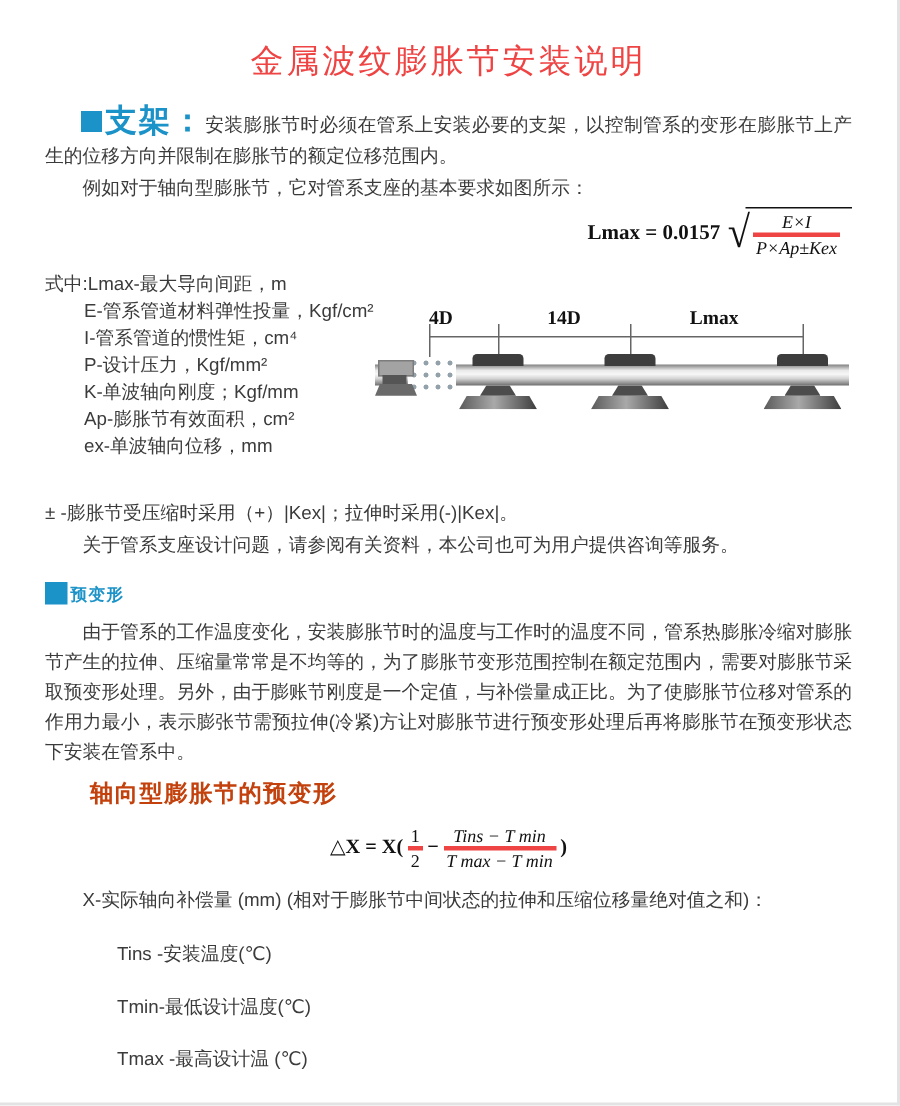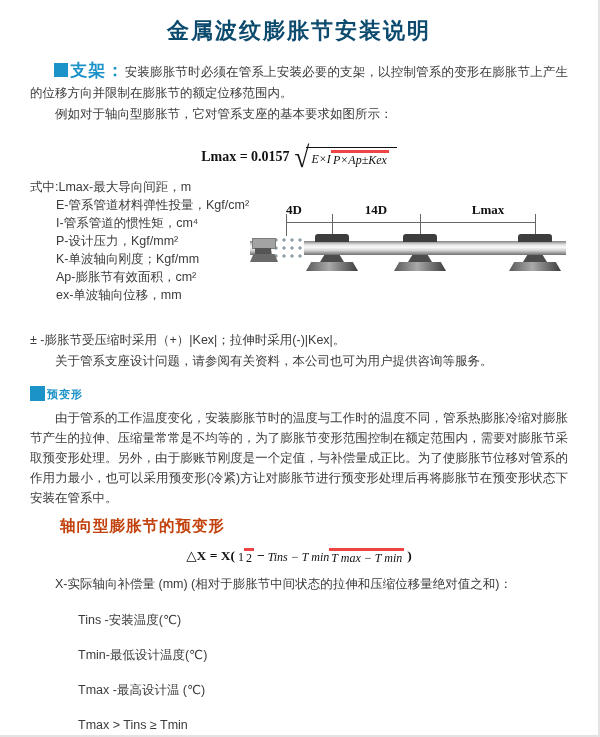--- a/index.html
+++ b/index.html
@@ -10,44 +10,44 @@
     background:#ffffff;
     border-right:2px solid #e3e3e3;
     border-bottom:2px solid #e3e3e3;
     box-sizing:border-box;
     overflow:hidden;
     font-family:"Liberation Sans","DejaVu Sans",sans-serif;
     color:#3b3b3b;
   }
   .inner{padding:14px 30px 0 30px;}
   h1.title{
-    margin:2px 0 14px 0;
+    margin:12px 0 14px 0;
     text-align:center;
     font-size:22px;
     letter-spacing:2px;
-    color:#0c4a6e;
-    font-weight:bold;
+    color:#ef4444;
+    font-weight:normal;
   }
   .para{margin:0;font-size:12.5px;line-height:21px;text-align:justify;}
   .para.first{margin-top:2px;}
-  .sec-head{font-size:17px;font-weight:bold;color:#1b92c8;letter-spacing:1px;}
+  .sec-head{font-size:21px;font-weight:bold;color:#1b92c8;letter-spacing:1px;}
   .sq{
     display:inline-block;width:14px;height:14px;background:#1b92c8;
     margin:0 2px -1px 24px;
   }
   .sq.sq2{margin-left:0;width:15px;height:15px;}
   .indent{margin:0;font-size:12.5px;line-height:21px;text-indent:2em;}
   
   .formula{font-family:"Liberation Serif","DejaVu Serif",serif;color:#111;}
-  .f1{text-align:center;margin:19px 0 7px 0;font-size:14px;}
+  .f1{text-align:right;margin:2px 0 7px 0;font-size:14px;}
   .f1 .f-lhs{font-weight:bold;margin-right:5px;}
   .radwrap{display:inline-flex;align-items:center;vertical-align:middle;}
   .radical{font-size:27px;font-weight:bold;line-height:1;margin-right:-3px;transform:scaleY(1.1);}
   .radbar{display:inline-block;border-top:1.6px solid #111;padding:2px 8px 0 5px;}
-  .frac{display:inline-flex;flex-direction:row;align-items:center;font-size:12px;line-height:1.2;vertical-align:middle;}
+  .frac{display:inline-flex;flex-direction:column;align-items:center;font-size:12px;line-height:1.2;vertical-align:middle;}
   .frac .den{border-top:3px solid #ef4444;padding:0 2px;}
   .italic{font-style:italic;}
   .f2{text-align:center;margin:10px 0 8px 0;font-size:13.5px;font-weight:bold;}
   .f2 .frac{font-weight:normal;margin:0 3px;}
   
   .vars-wrap{position:relative;margin-top:4px;min-height:150px;}
   .varline{font-size:12.5px;line-height:18px;margin:0;}
   .vindent{padding-left:26px;}
   .diagram{position:absolute;left:220px;top:24px;width:322px;height:84px;}
   .dimline{position:absolute;left:36px;top:20px;width:250px;height:1px;background:#666;}
@@ -103,21 +103,21 @@
       <div class="varline vindent">E-管系管道材料弹性投量，Kgf/cm²</div>
       <div class="varline vindent">I-管系管道的惯性矩，cm⁴</div>
       <div class="varline vindent">P-设计压力，Kgf/mm²</div>
       <div class="varline vindent">K-单波轴向刚度；Kgf/mm</div>
       <div class="varline vindent">Ap-膨胀节有效面积，cm²</div>
       <div class="varline vindent">ex-单波轴向位移，mm</div>
 
       <div class="diagram">
         <div class="dimlabel" style="left:44px">4D</div>
         <div class="dimlabel" style="left:126px">14D</div>
-        <div class="dimlabel" style="left:238px">Lmax</div>
+        <div class="dimlabel" style="left:226px">Lmax</div>
         <div class="dimline"></div>
         <div class="tick" style="left:36px"></div>
         <div class="tick" style="left:82px"></div>
         <div class="tick" style="left:170px"></div>
         <div class="tick" style="left:285px"></div>
 
         <div class="pipe"></div>
         <div class="bellows"></div>
 
         <div class="anch-block"></div>
@@ -136,21 +136,21 @@
         <div class="neck" style="left:273px"></div>
         <div class="base" style="left:259px"></div>
       </div>
     </div>
 
     <p class="plain">± -膨胀节受压缩时采用（+）|Kex|；拉伸时采用(-)|Kex|。</p>
     <p class="indent">关于管系支座设计问题，请参阅有关资料，本公司也可为用户提供咨询等服务。</p>
 
     <h2 class="sec2"><span class="sq sq2"></span><span class="lbl">预变形</span></h2>
 
-    <p class="para body2 indent">由于管系的工作温度变化，安装膨胀节时的温度与工作时的温度不同，管系热膨胀冷缩对膨胀节产生的拉伸、压缩量常常是不均等的，为了膨胀节变形范围控制在额定范围内，需要对膨胀节采取预变形处理。另外，由于膨账节刚度是一个定值，与补偿量成正比。为了使膨胀节位移对管系的作用力最小，也可以采用预变形(冷紧)方让对膨胀节进行预变形处理后再将膨胀节在预变形状态下安装在管系中。</p>
+    <p class="para body2 indent">由于管系的工作温度变化，安装膨胀节时的温度与工作时的温度不同，管系热膨胀冷缩对膨胀节产生的拉伸、压缩量常常是不均等的，为了膨胀节变形范围控制在额定范围内，需要对膨胀节采取预变形处理。另外，由于膨账节刚度是一个定值，与补偿量成正比。为了使膨胀节位移对管系的作用力最小，表示膨张节需预拉伸(冷紧)方让对膨胀节进行预变形处理后再将膨胀节在预变形状态下安装在管系中。</p>
 
     <h3 class="sub1">轴向型膨胀节的预变形</h3>
 
     <div class="formula f2">
       <span>△X = X(</span><span class="frac">
           <span class="num">1</span>
           <span class="den">2</span>
         </span><span>−</span><span class="frac italic">
           <span class="num">Tins − T min</span>
           <span class="den">T max − T min</span>

